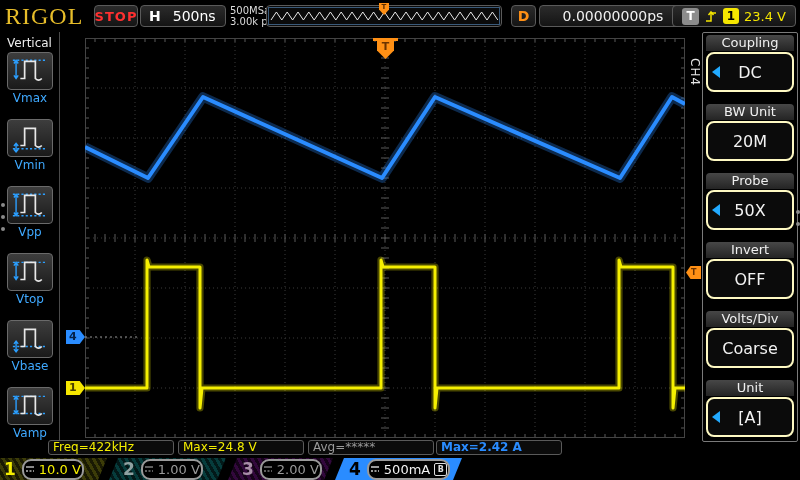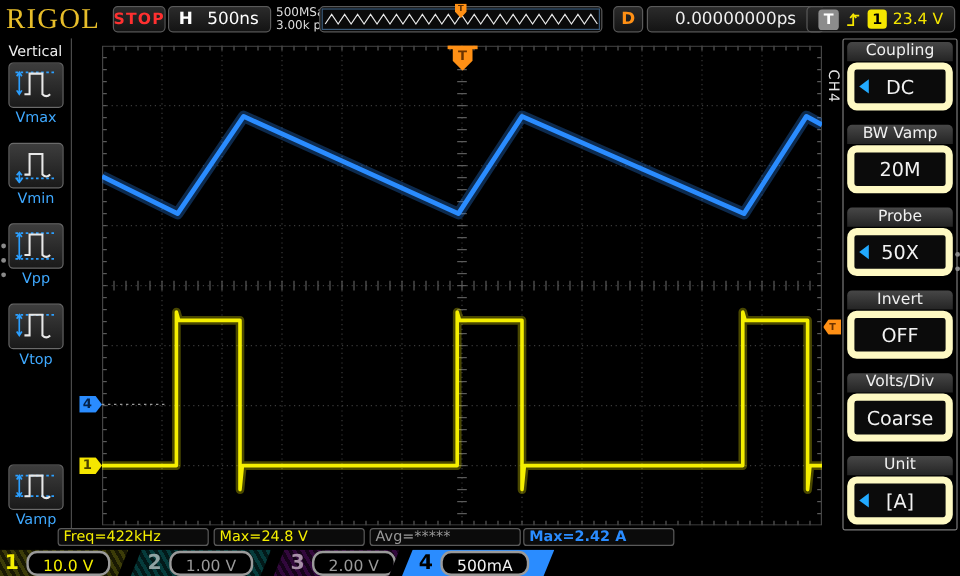--- a/index.html
+++ b/index.html
@@ -54,21 +54,21 @@
        font-weight:bold;line-height:13px;padding-left:5px;box-sizing:border-box;}
   
   .rightmenu{position:absolute;left:686px;top:32px;width:114px;height:414px;}
   .rm-frame{position:absolute;left:16px;top:0;width:96px;height:410px;border:1px solid #7a7a7a;
             border-radius:2px;box-sizing:border-box;}
   .rm-chtab{position:absolute;left:2px;top:26px;color:#e8e8e8;font-size:12px;transform:rotate(90deg);
             transform-origin:center;width:14px;text-align:center;letter-spacing:1px;white-space:nowrap;}
   .rm-item{position:absolute;left:20px;width:88px;}
   .rm-lbl{height:16px;background:linear-gradient(#474747,#242424);border-radius:4px 4px 0 0;
           color:#f0f0f0;font-size:13px;text-align:center;line-height:16px;}
-  .rm-val{position:relative;margin-top:1px;height:40px;background:#0b0b0b;border:6px solid #fef9c3;
+  .rm-val{position:relative;margin-top:1px;height:40px;background:#0b0b0b;border:2px solid #fef9c3;
           border-radius:8px;box-sizing:border-box;color:#f2f2f2;font-size:16px;display:flex;
           align-items:center;justify-content:center;}
   .rm-tri{position:absolute;left:4px;top:50%;margin-top:-6px;width:0;height:0;
           border-top:6px solid transparent;border-bottom:6px solid transparent;
           border-right:8px solid #22aaff;}
   .rm-dots{position:absolute;left:110px;top:178px;}
   .rm-dots div{width:4px;height:4px;border-radius:50%;background:#8a8a8a;margin-bottom:8px;}
   
   .measbar{position:absolute;left:0;top:440px;width:800px;height:16px;}
   .meas{position:absolute;top:0;width:126px;height:15px;background:#0b0b0b;border:1px solid #5a5a5a;
@@ -81,21 +81,21 @@
        clip-path:polygon(0 0,100% 0,calc(100% - 9px) 100%,0 100%);}
   .cb2{left:109px;width:117px;padding-left:14px;background:repeating-linear-gradient(60deg,#063c3c 0 3px,#031919 3px 6px);
        clip-path:polygon(9px 0,100% 0,calc(100% - 9px) 100%,0 100%);}
   .cb3{left:228px;width:105px;padding-left:14px;background:repeating-linear-gradient(60deg,#32083c 0 3px,#150319 3px 6px);
        clip-path:polygon(9px 0,100% 0,calc(100% - 9px) 100%,0 100%);}
   .cb4{left:335px;width:127px;padding-left:14px;background:#2a8cff;
        clip-path:polygon(9px 0,100% 0,calc(100% - 9px) 100%,0 100%);}
   .chnum{font-size:17px;font-weight:bold;}
   .cb1 .chnum{color:#f5ef00;}.cb2 .chnum{color:#8fa2a2;}.cb3 .chnum{color:#a88fa8;}.cb4 .chnum{color:#000;}
   .chbox{height:17px;background:#000;border:2px solid #9a9a9a;border-radius:9px;display:flex;
-         align-items:center;gap:4px;padding:0 12px;box-sizing:content-box;flex-direction:column;}
+         align-items:center;gap:4px;padding:0 1px;box-sizing:content-box;}
   .chval{font-size:13px;}
   .cb1 .chval{color:#f5ef00;}.cb2 .chval,.cb3 .chval{color:#9a9a9a;}.cb4 .chval{color:#f2f2f2;}
   .bwbadge{width:11px;height:11px;border:1px solid #ddd;border-radius:2px;color:#ddd;font-size:8px;
          font-weight:bold;text-align:center;line-height:11px;}
 </style>
 </head>
 <body>
 
 <div id="screen">
 
@@ -170,20 +170,30 @@
       <div class="v-btn">
         <svg width="40" height="30" viewBox="0 0 36 28">
           <path d="M2,5 H34" stroke="#2b9fff" stroke-width="1.3" stroke-dasharray="2 2" fill="none"></path>
           <path d="M5,5 V21 M3,8 L5,5 L7,8 M3,18 L5,21 L7,18" stroke="#2b9fff" stroke-width="1.3" fill="none"></path>
           <path d="M9,21 H13 V5 H23 V21 Q26,24 29,21" stroke="#e8e8e8" stroke-width="1.6" fill="none"></path>
         </svg>
       </div>
       <div class="v-lbl">Vtop</div>
     </div>
 
+    <div class="v-item" style="top:288px">
+      <div class="v-btn">
+        <svg width="40" height="30" viewBox="0 0 36 28">
+          <path d="M2,21 H34" stroke="#2b9fff" stroke-width="1.3" stroke-dasharray="2 2" fill="none"></path>
+          <path d="M5,16 V26 M3,18.5 L5,16 L7,18.5 M3,23.5 L5,26 L7,23.5" stroke="#2b9fff" stroke-width="1.3" fill="none"></path>
+          <path d="M9,21 H13 V5 H23 V21 Q26,24 29,21" stroke="#e8e8e8" stroke-width="1.6" fill="none"></path>
+        </svg>
+      </div>
+      <div class="v-lbl">Vbase</div>
+    </div>
 
     <div class="v-item" style="top:355px">
       <div class="v-btn">
         <svg width="40" height="30" viewBox="0 0 36 28">
           <path d="M2,5 H34 M2,21 H34" stroke="#2b9fff" stroke-width="1.3" stroke-dasharray="2 2" fill="none"></path>
           <path d="M5,5 V21 M3,8 L5,5 L7,8 M3,18 L5,21 L7,18" stroke="#2b9fff" stroke-width="1.3" fill="none"></path>
           <path d="M9,21 H13 V5 H23 V21 Q26,24 29,21" stroke="#e8e8e8" stroke-width="1.6" fill="none"></path>
         </svg>
       </div>
       <div class="v-lbl">Vamp</div>
@@ -529,21 +539,21 @@
     <div class="rm-chtab">CH4</div>
 
     <div class="rm-item" style="top:3px">
       <div class="rm-lbl">Coupling</div>
       <div class="rm-val">
         <div class="rm-tri"></div>
         <span>DC</span>
       </div>
     </div>
     <div class="rm-item" style="top:72px">
-      <div class="rm-lbl">BW Vamp</div>
+      <div class="rm-lbl">BW Unit</div>
       <div class="rm-val">
         <span>20M</span>
       </div>
     </div>
     <div class="rm-item" style="top:141px">
       <div class="rm-lbl">Probe</div>
       <div class="rm-val">
         <div class="rm-tri"></div>
         <span>50X</span>
       </div>

